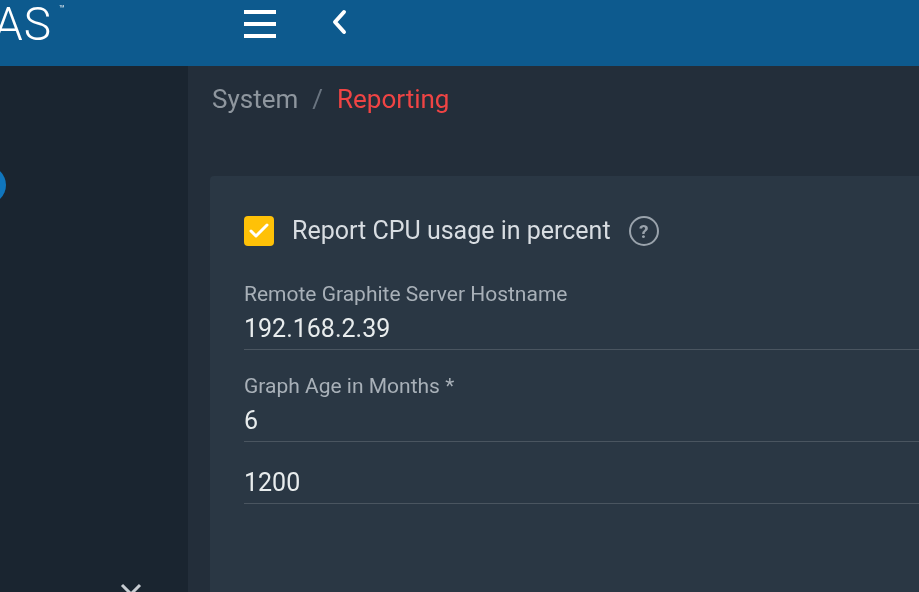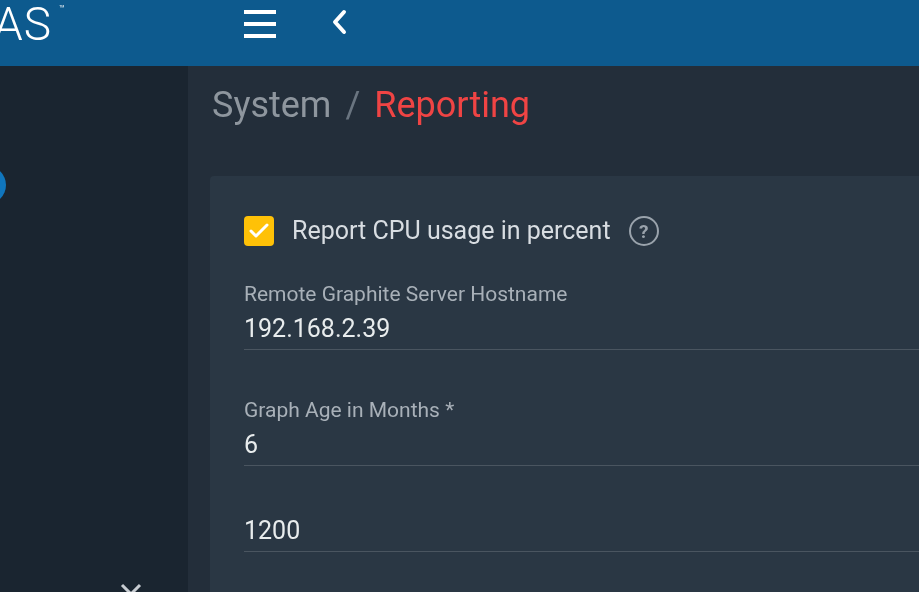--- a/index.html
+++ b/index.html
@@ -78,21 +78,21 @@
   .content {
     position: absolute;
     top: 66px;
     left: 188px;
     right: 0;
     bottom: 0;
     background: #232e3a;
   }
   .breadcrumb {
     padding: 18px 24px 22px 24px;
-    font-size: 36px;
+    font-size: 26px;
     font-weight: 400;
     display: flex;
     align-items: center;
     gap: 14px;
   }
   .breadcrumb-1 { color: #8e969e; cursor: pointer; }
   .breadcrumb-sep { color: #6a7580; }
   .breadcrumb-2 { color: #ef4444; }
   
   .card {
@@ -134,21 +134,21 @@
     display: flex;
     align-items: center;
     justify-content: center;
     color: #9aa3ac;
     font-size: 19px;
     font-weight: 700;
     cursor: pointer;
   }
   
   .field {
-    margin-bottom: 48px;
+    margin-bottom: 24px;
   }
   .field-label {
     color: #a8b0b8;
     font-size: 21px;
     margin-bottom: 6px;
   }
   .field-input {
     width: 100%;
     background: transparent;
     border: none;

